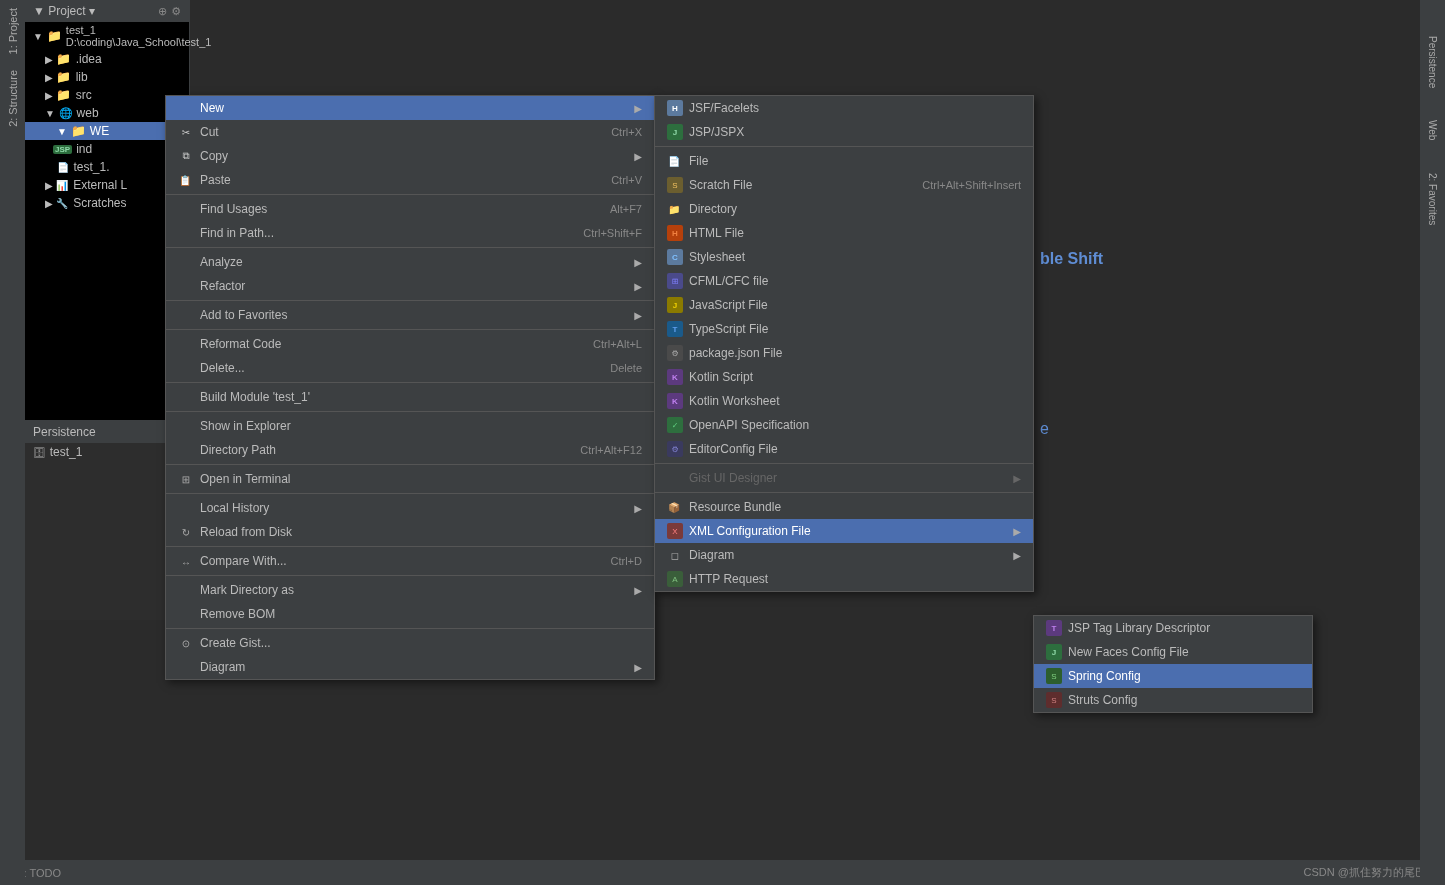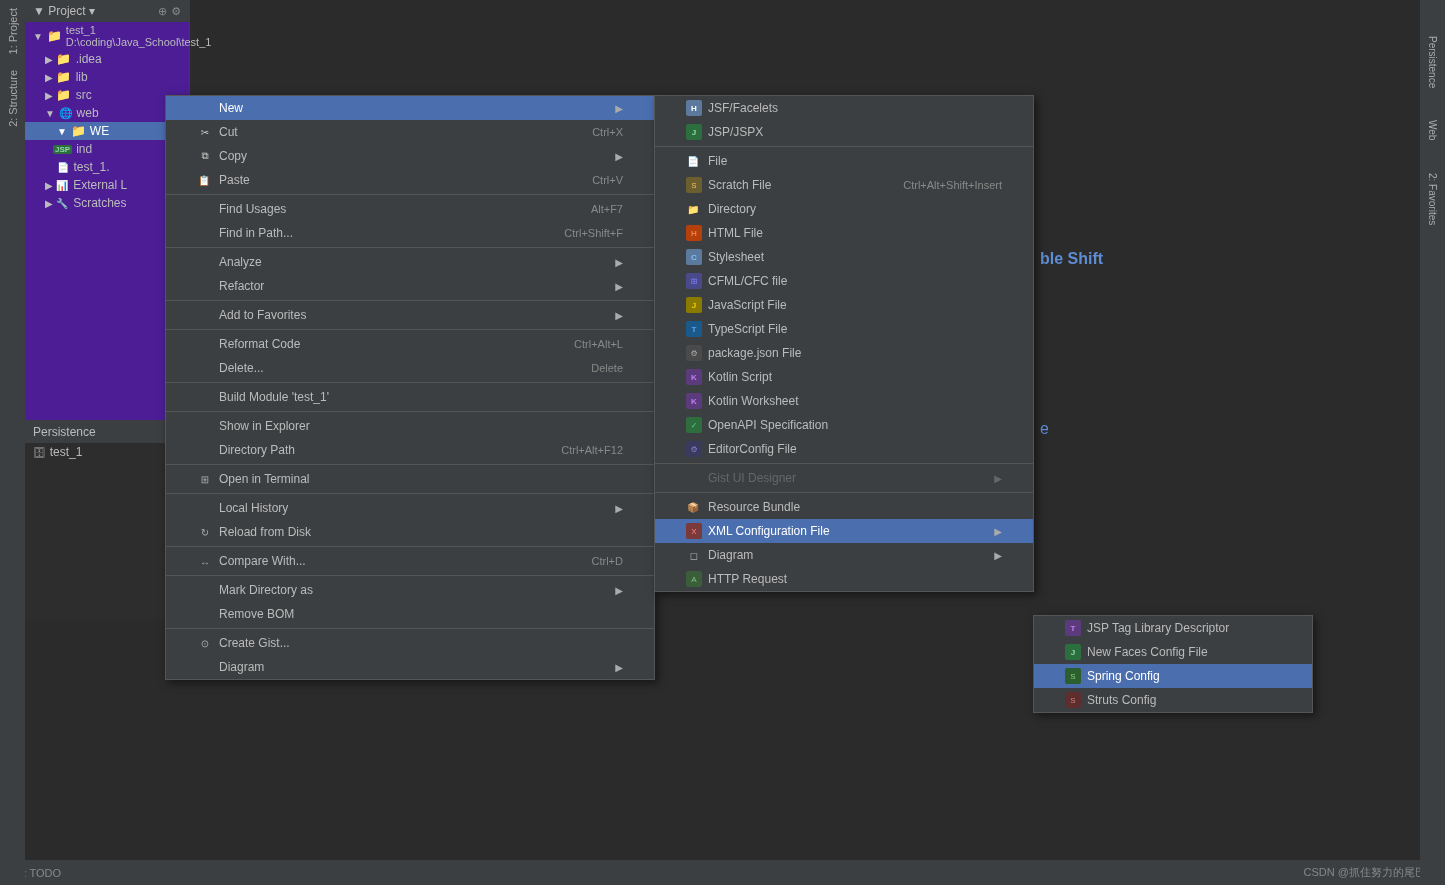--- a/index.html
+++ b/index.html
@@ -44,21 +44,21 @@
       cursor: pointer;
       white-space: nowrap;
     }
 
     
     .project-panel {
       position: absolute;
       left: 25px; top: 0;
       width: 165px;
       height: 420px;
-      background: #4c1d95;
+      background: #000000;
       border-right: 1px solid #3c3f41;
     }
 
     .project-header {
       background: #3c3f41;
       padding: 4px 8px;
       font-size: 12px;
       color: #bbbbbb;
       display: flex;
       align-items: center;
@@ -124,21 +124,21 @@
       left: 165px;
       top: 95px;
       width: 490px;
       background: #3c3f41;
       border: 1px solid #555555;
       box-shadow: 3px 3px 8px rgba(0,0,0,0.5);
       z-index: 100;
     }
 
     .menu-item {
-      padding: 4px 31px;
+      padding: 4px 12px;
       display: flex;
       align-items: center;
       justify-content: space-between;
       cursor: pointer;
       color: #bbbbbb;
       font-size: 12px;
       min-height: 24px;
       gap: 20px;
     }
 

